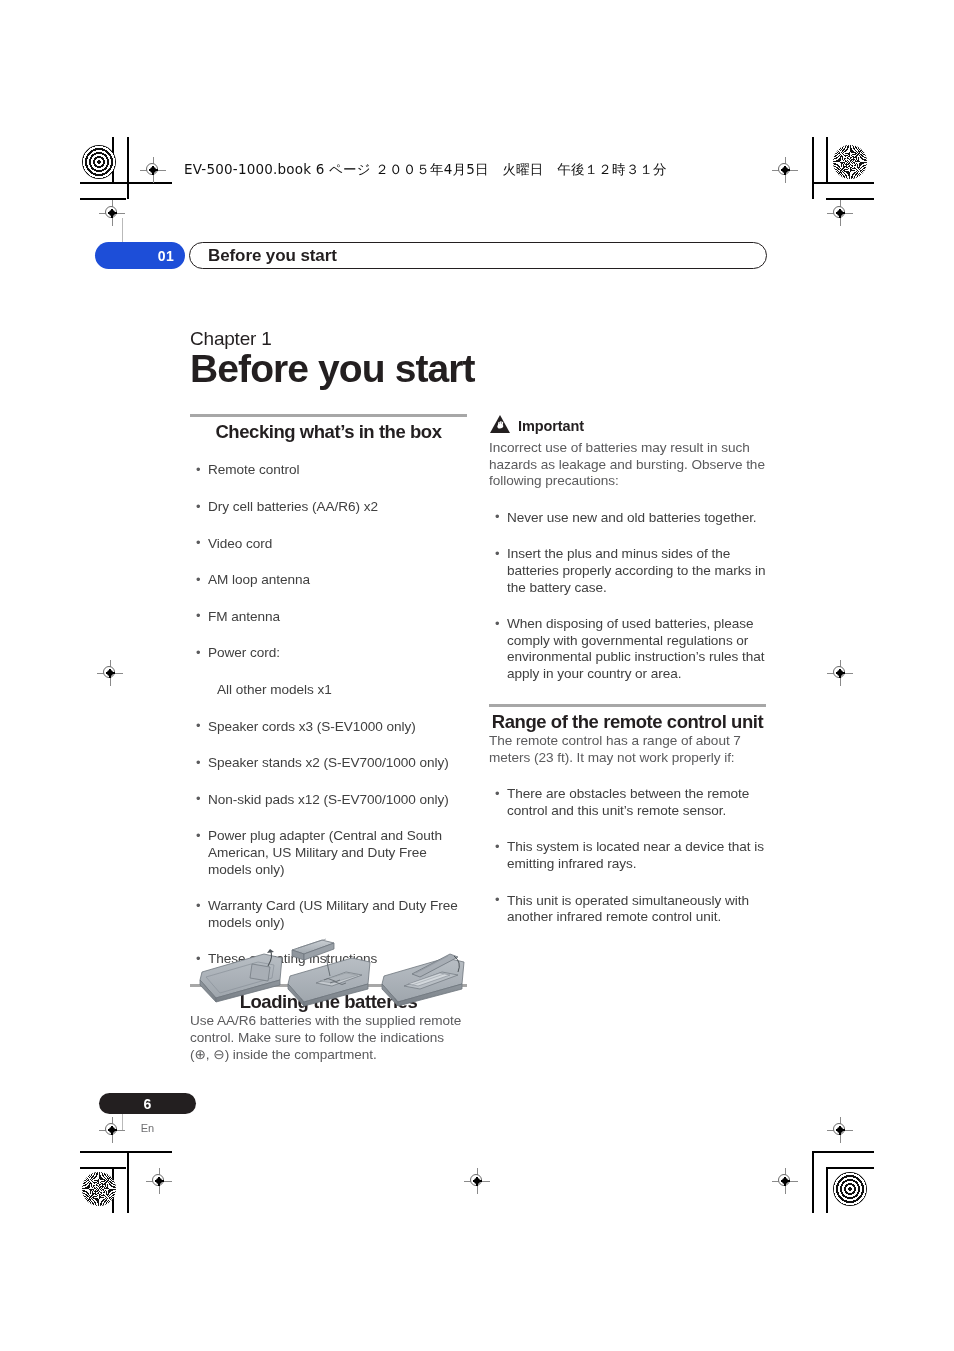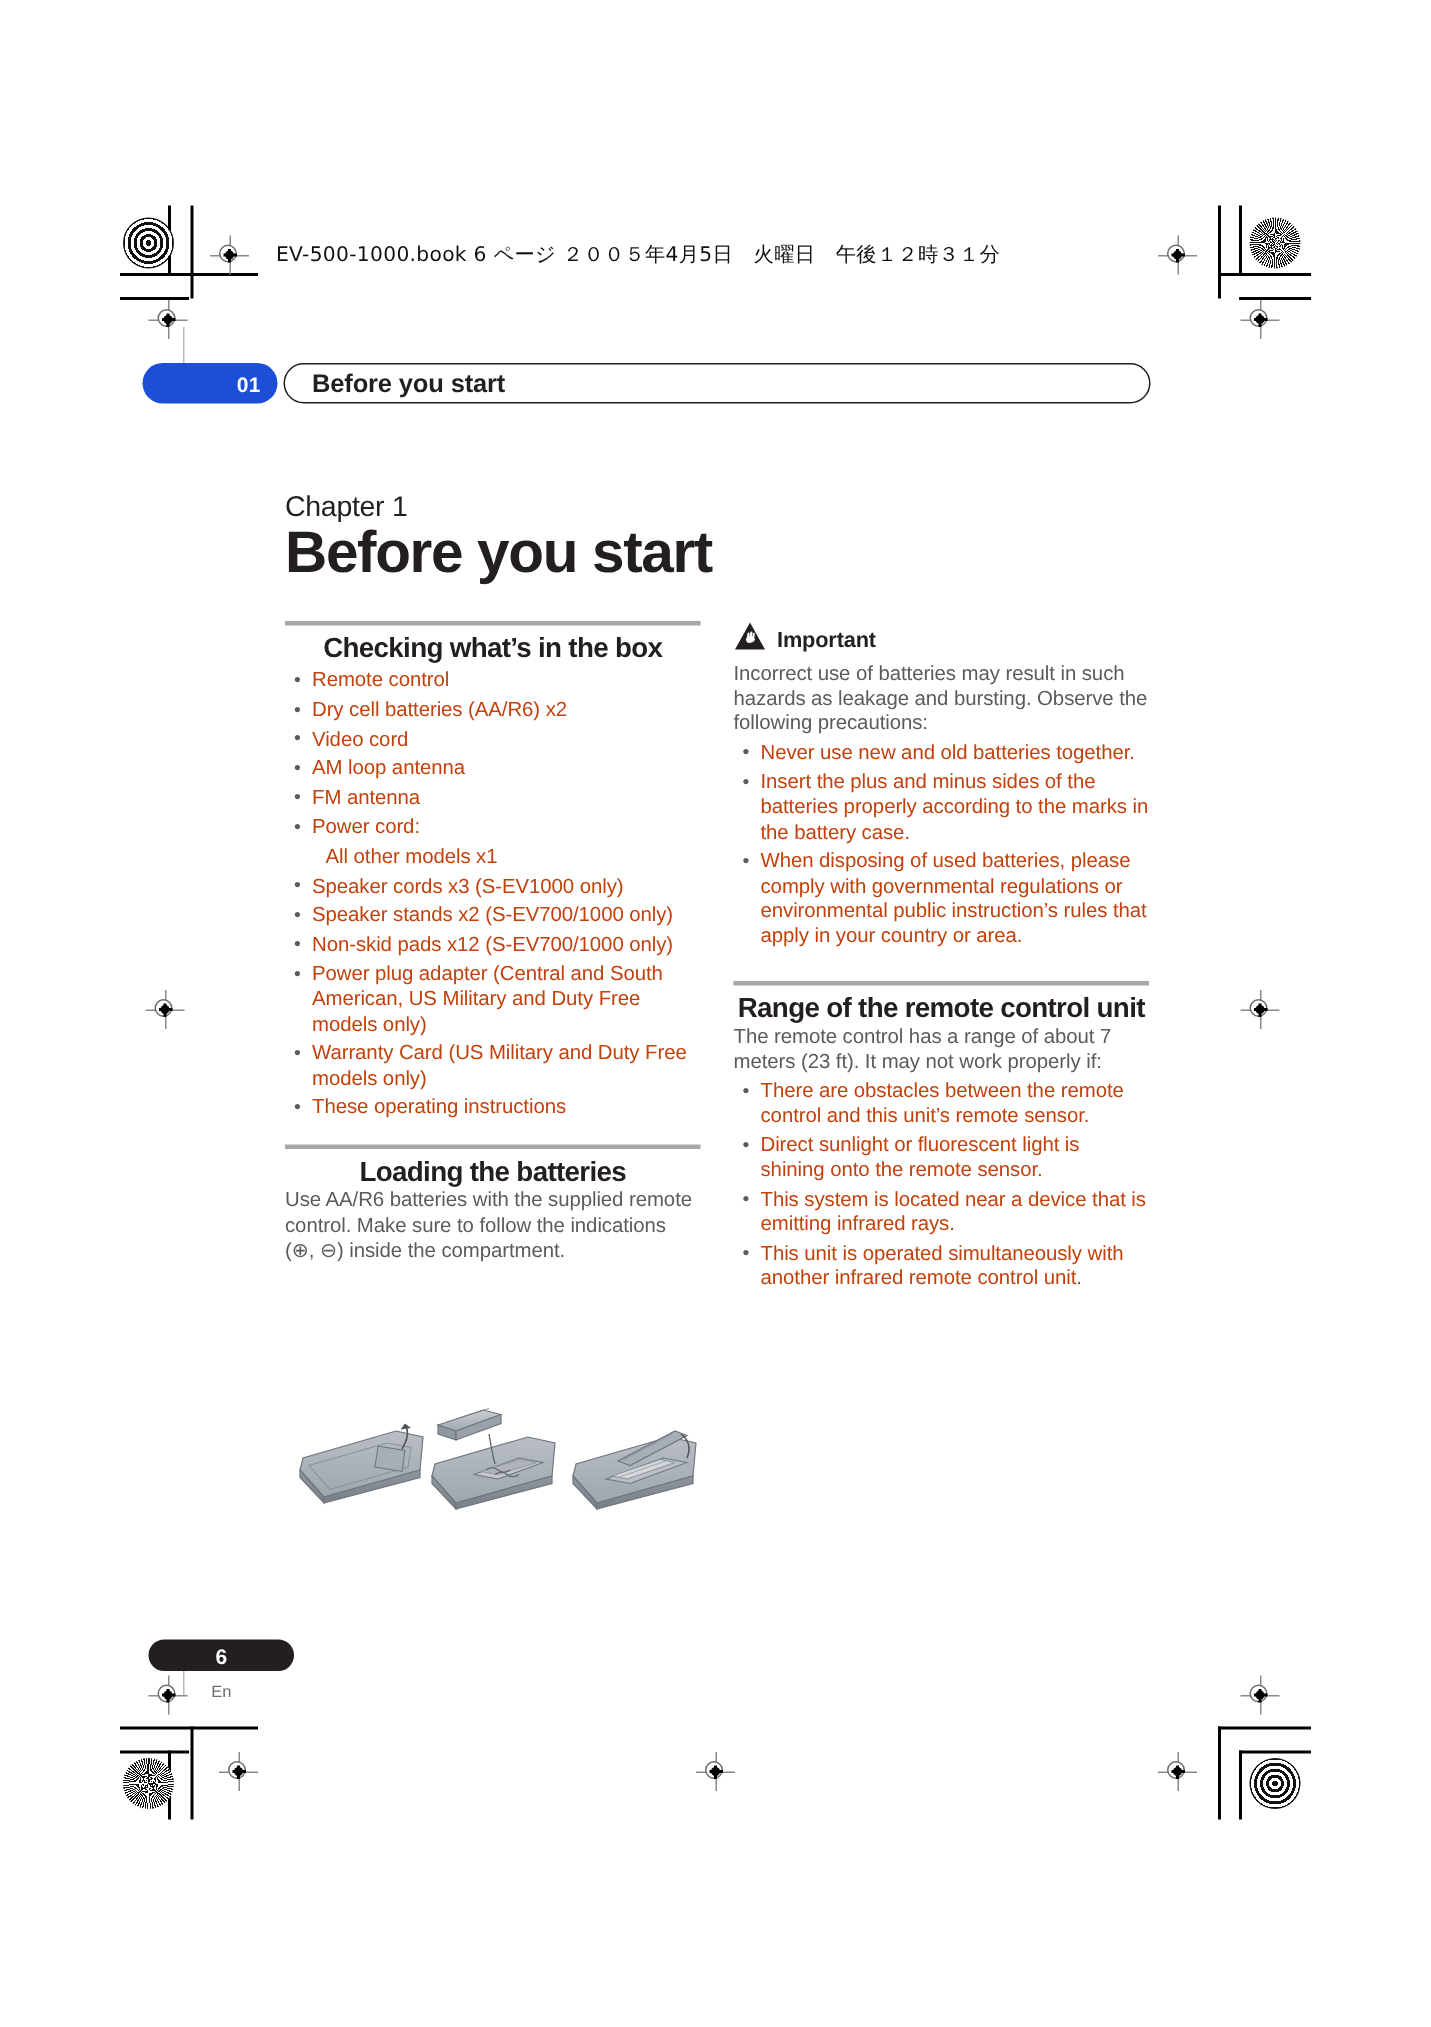--- a/index.html
+++ b/index.html
@@ -192,24 +192,24 @@
   }
 
   ul.bul {
     margin: 0;
     padding: 0;
     list-style: none;
   }
   ul.bul > li {
     position: relative;
     padding-left: 18px;
-    margin-top: 3px;
+    margin-top: 20px;
     font-size: 13.6px;
     line-height: 16.6px;
-    color: #c2410c;
+    color: #404040;
     letter-spacing: -0.05px;
   }
   ul.bul > li::before {
     content: "\2022";
     position: absolute;
     left: 6px;
     top: -0.5px;
     font-size: 13px;
     color: #5b5b5d;
   }
@@ -522,21 +522,20 @@
   </ul>
 
   <div style="height:21px;"></div>
 
   <div class="rule short"></div>
   <h2 class="sec">Range of the remote control unit</h2>
   <p class="body">The remote control has a range of about 7 meters (23 ft). It may not work properly if:</p>
 
   <ul class="bul">
     <li>There are obstacles between the remote control and this unit’s remote sensor.</li>
-    <li>Direct sunlight or fluorescent light is shining onto the remote sensor.</li>
     <li>This system is located near a device that is emitting infrared rays.</li>
     <li>This unit is operated simultaneously with another infrared remote control unit.</li>
   </ul>
 </div>
 
 <div class="page-tick"></div>
 <div class="pagebadge">6</div>
 <div class="pagelang">En</div>
 
 </body></html>

